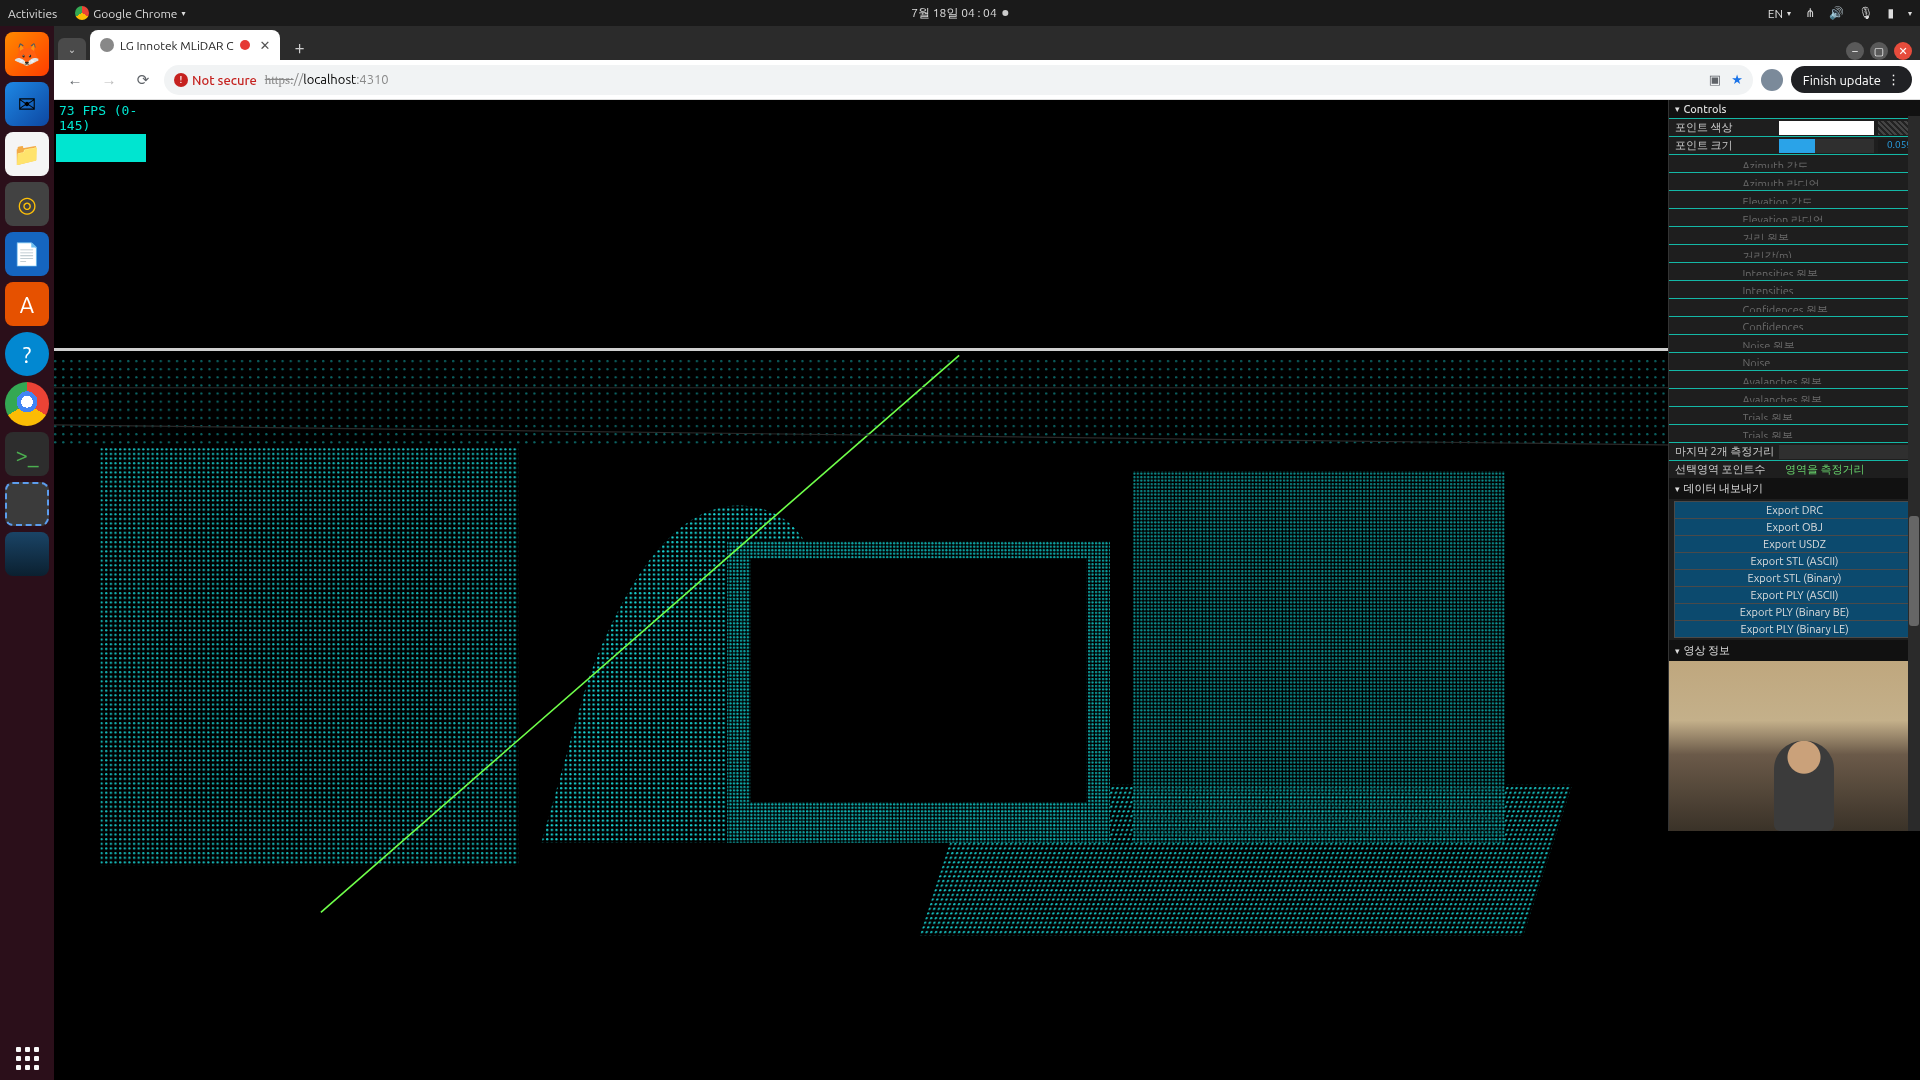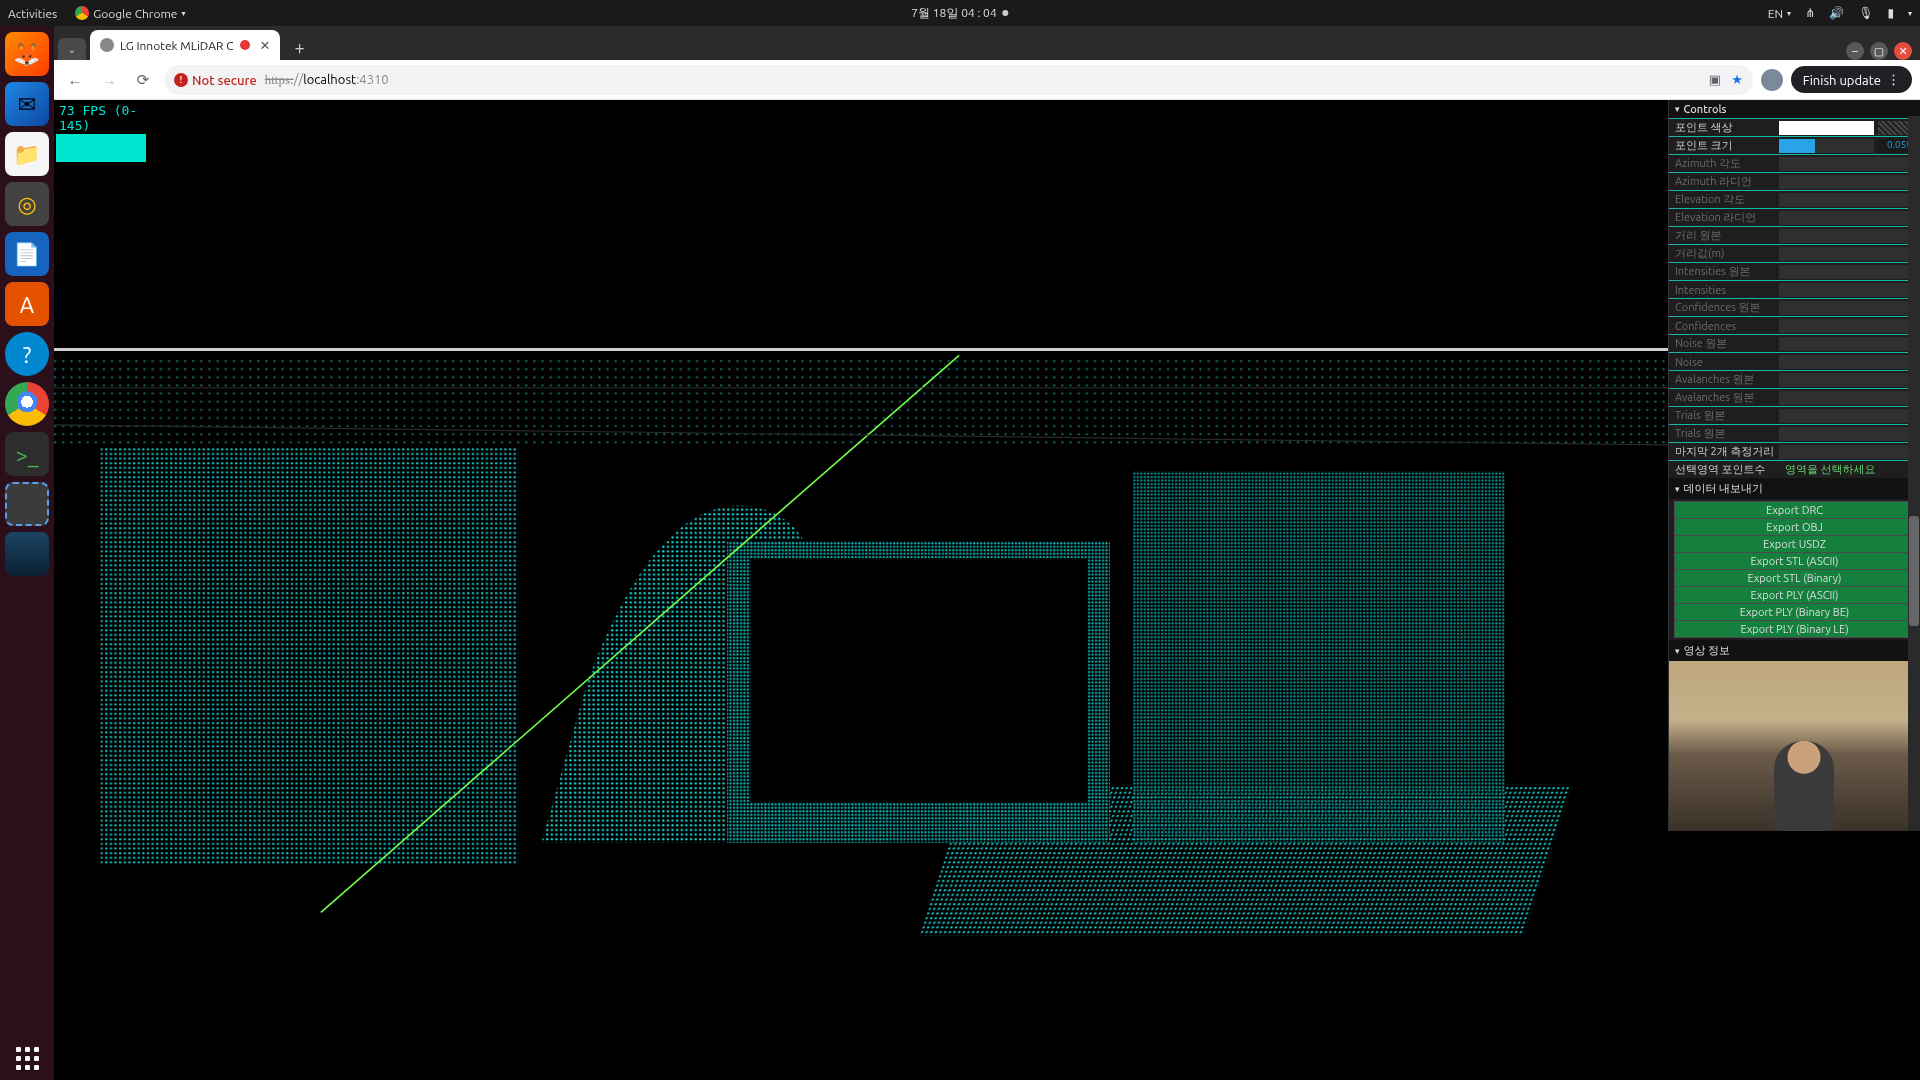--- a/index.html
+++ b/index.html
@@ -62,31 +62,31 @@
 .fps-txt{ color:#00e5d0; font-size:13px; font-family:monospace; padding:1px 3px;}
 .fps-bar{ height:28px; background:#00e5d0;}
 .pointcloud{ position:absolute; inset:0; }
 .horizon{ position:absolute; left:0; right:220px; top:248px; height:3px; background:rgba(230,230,230,0.9);}
 
 
 .panel{ position:absolute; top:0; right:0; width:252px; background:#1e1e1e; color:#ccc; font-size:11px; border-left:1px solid #333;}
 .panel-header{ background:#111; padding:3px 6px; display:flex; align-items:center; gap:4px; color:#ddd; font-weight:500;}
 .chev{ font-size:9px;}
 .row{ display:flex; align-items:center; height:18px; padding:4px 6px; border-top:1px solid #14b8a6;}
-.row.dis{ color:#6b6b6b;}
+.row.dis{ color:#6b6b6b;flex-direction:column;}
 .row-label{ width:104px; white-space:nowrap; overflow:hidden;}
 .row-ctrl{ flex:1; height:14px; background:#2f2f2f;}
 .row-white{ flex:1; height:14px; background:#fff;}
 .row-slider{ flex:1; height:14px; background:#2f2f2f; position:relative;}
 .row-slider-fill{ position:absolute; left:0; top:0; bottom:0; width:38%; background:#2aa3e8;}
 .row-num{ width:36px; height:14px; background:#1a1a1a; color:#2aa3e8; text-align:right; padding-right:2px; margin-left:4px; font-size:10px;}
 .row-hatch{ width:36px; height:14px; margin-left:4px; background:repeating-linear-gradient(45deg,#444 0 2px,#222 2px 4px);}
 .row-green{ color:#67d06b;}
 .section{ background:#111; padding:3px 6px; display:flex; align-items:center; gap:4px; color:#ddd;}
-.exp-btn{ height:18px; background:#15803d; color:#ddd; display:flex; align-items:center; justify-content:center; border:1px solid #4a4a4a; margin:0 5px; font-size:11px;}
+.exp-btn{ height:18px; background:#0c4a6e; color:#ddd; display:flex; align-items:center; justify-content:center; border:1px solid #4a4a4a; margin:0 5px; font-size:11px;}
 .exp-btn + .exp-btn{ margin-top:-1px;}
 .cam-feed{ height:170px; background:linear-gradient(180deg,#bfa77e 0%, #c4b08a 35%, #6b5a49 55%, #3a3228 100%); position:relative;}
 .cam-person{ position:absolute; bottom:0; left:42%; width:60px; height:90px; background:radial-gradient(circle at 50% 18%, #caa17a 0 16px, transparent 17px), linear-gradient(#3b3b3b,#3b3b3b); border-radius:28px 28px 6px 6px;}
 .scrollbar{ position:absolute; right:0; top:16px; bottom:0; width:12px; background:#2a2a2a;}
 .scrollthumb{ position:absolute; right:1px; width:10px; background:#666; border-radius:3px;}
 </style>
 </head>
 <body>
 
 <div class="gnome-bar">
@@ -308,21 +308,21 @@
           <div class="row dis">
             <div class="row-label">Trials 원본</div>
             <div class="row-ctrl"></div>
           </div>
           <div class="row">
             <div class="row-label">마지막 2개 측정거리</div>
             <div class="row-ctrl"></div>
           </div>
           <div class="row">
             <div class="row-label">선택영역 포인트수</div>
-            <div class="row-green" style="flex: 1 1 0%; text-align: left; padding-left: 6px;">영역을 선택하세요</div>
+            <div class="row-green" style="flex: 1 1 0%; text-align: left; padding-left: 6px;">영역을 측정거리</div>
           </div>
         </div>
       <div class="section">
           <span class="chev">▾</span>
           <span>데이터 내보내기</span>
         </div>
       <div id="exports-container" style="padding:2px 0;">
           <div class="exp-btn">Export DRC</div>
           <div class="exp-btn">Export OBJ</div>
           <div class="exp-btn">Export USDZ</div>

